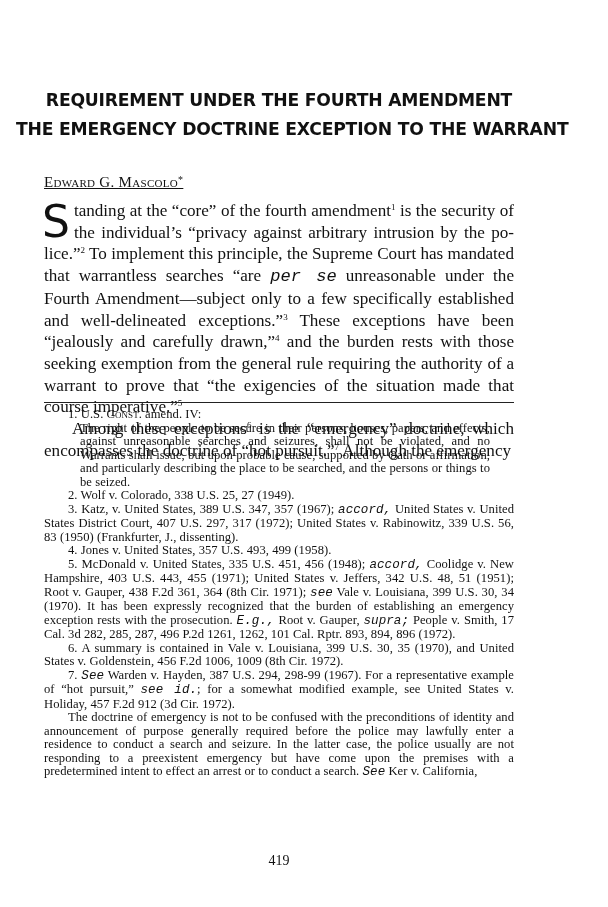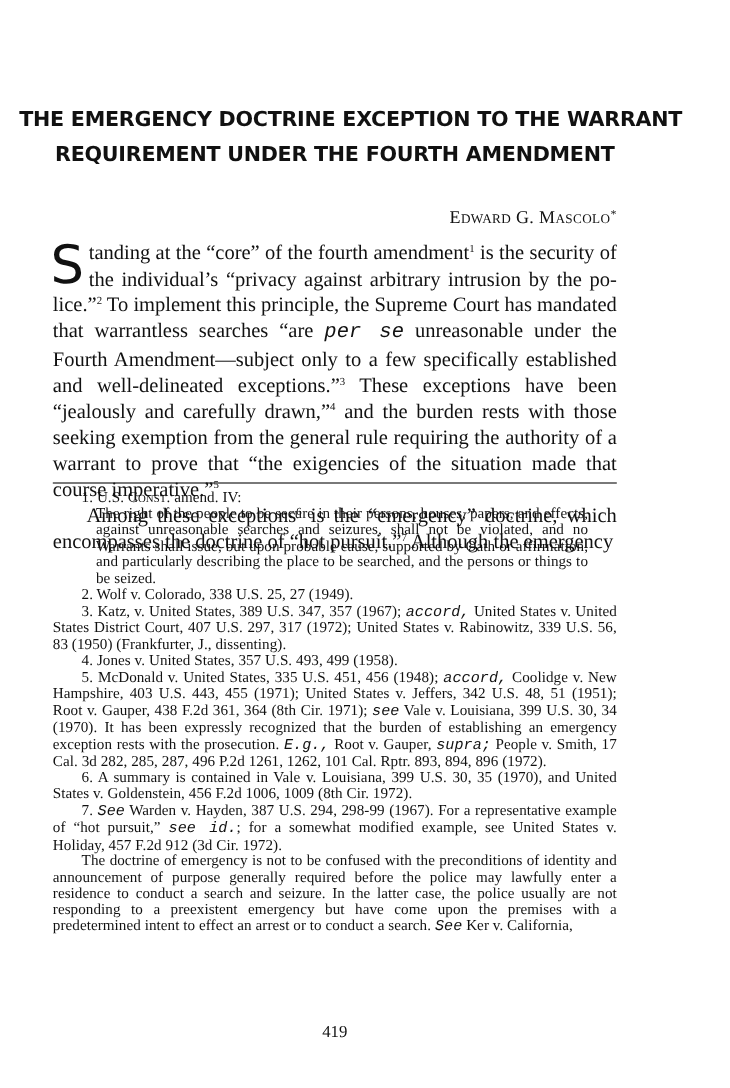--- a/index.html
+++ b/index.html
@@ -6,22 +6,22 @@
     body { width: 608px; height: 907px; position: relative; overflow: hidden; color: #111; }
     .page { position: absolute; left: 44px; top: 0; width: 470px; }
     .title {
       position: absolute; left: -28px; width: 526px; top: 86px;
       font-family: "DejaVu Sans", sans-serif; font-size: 17.2px; font-weight: bold;
       text-align: center; line-height: 29px; letter-spacing: -0.2px; color: #111;
     }
     .title div { white-space: nowrap; }
     .author {
       position: absolute; left: 0; width: 470px; top: 174px;
-      font-family: "Liberation Serif", serif; font-size: 15px; text-align: right;
-      font-variant: small-caps; letter-spacing: 0.3px;
+      font-family: "Liberation Serif", serif; font-size: 15px; text-align: left;
+      font-variant: small-caps; letter-spacing: 0.3px; text-decoration: underline;
     }
     .author sup { font-size: 10px; vertical-align: 4px; font-variant: normal; }
     .body {
       position: absolute; left: 0; width: 470px; top: 200px;
       font-family: "Liberation Serif", serif; font-size: 17.1px; line-height: 21.7px;
       text-align: justify;
     }
     .body p { margin: 0; }
     .body p.indent { text-indent: 28px; }
     .dropcap {
@@ -44,22 +44,22 @@
     }
     i { font-style: italic; font-family: Liberation Mono, monospace; }
     .sc { font-variant: small-caps; }
   </style>
 </head>
 <body>
 
 <div class="page">
 
   <div class="title">
+    <div>REQUIREMENT UNDER THE FOURTH AMENDMENT</div>
     <div>THE EMERGENCY DOCTRINE EXCEPTION TO THE WARRANT</div>
-    <div>REQUIREMENT UNDER THE FOURTH AMENDMENT</div>
   </div>
 
   <div class="author">
     <span>Edward G. Mascolo</span><sup>*</sup>
   </div>
 
   <div class="body">
     <p><span class="dropcap">S</span><span>tanding at the “core” of the fourth amendment</span><sup class="fn">1</sup><span> is the security of the individual’s “privacy against arbitrary intrusion by the po­lice.”</span><sup class="fn">2</sup><span> To implement this principle, the Supreme Court has mandated that warrantless searches “are </span><i>per se</i><span> unreasonable under the Fourth Amendment—subject only to a few specifically established and well-delineated exceptions.”</span><sup class="fn">3</sup><span> These exceptions have been “jealously and carefully drawn,”</span><sup class="fn">4</sup><span> and the burden rests with those seeking exemption from the general rule requiring the authority of a warrant to prove that “the exigencies of the situation made that course imperative.”</span><sup class="fn">5</sup></p>
     <p class="indent"><span>Among these exceptions</span><sup class="fn">6</sup><span> is the “emergency” doctrine, which en­compasses the doctrine of “hot pursuit.”</span><sup class="fn">7</sup><span> Although the emergency</span></p>
   </div>

